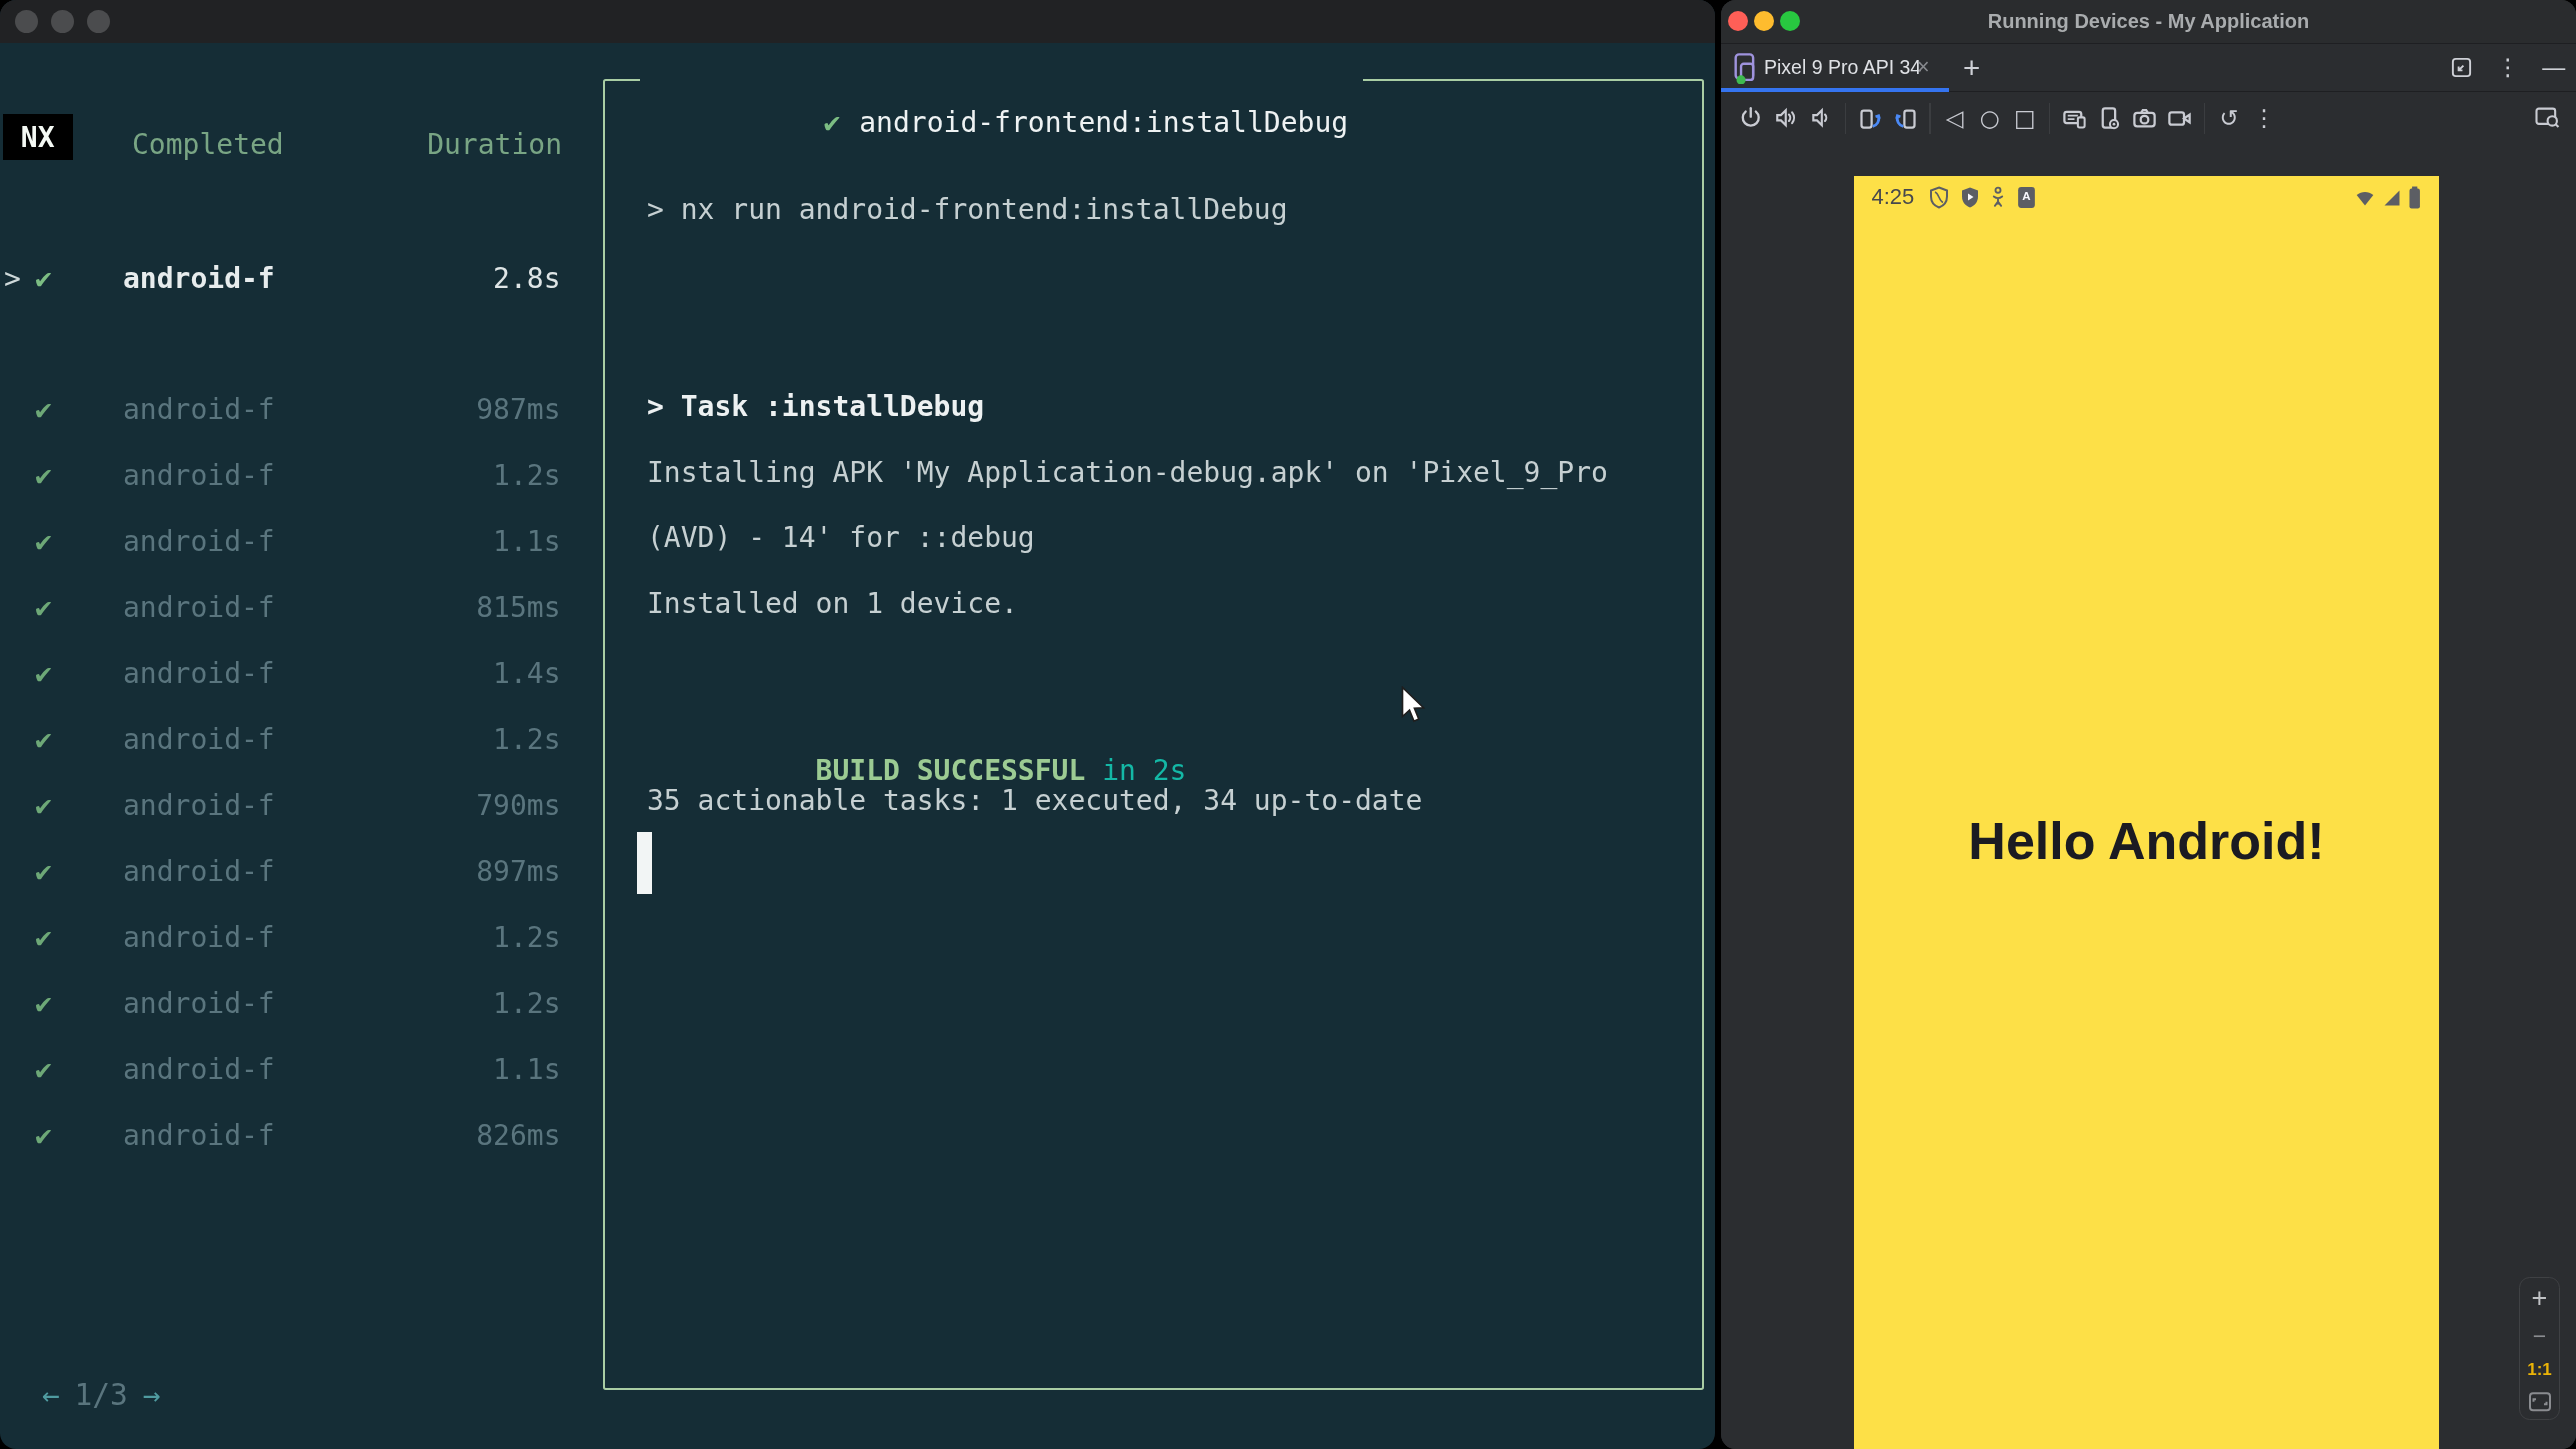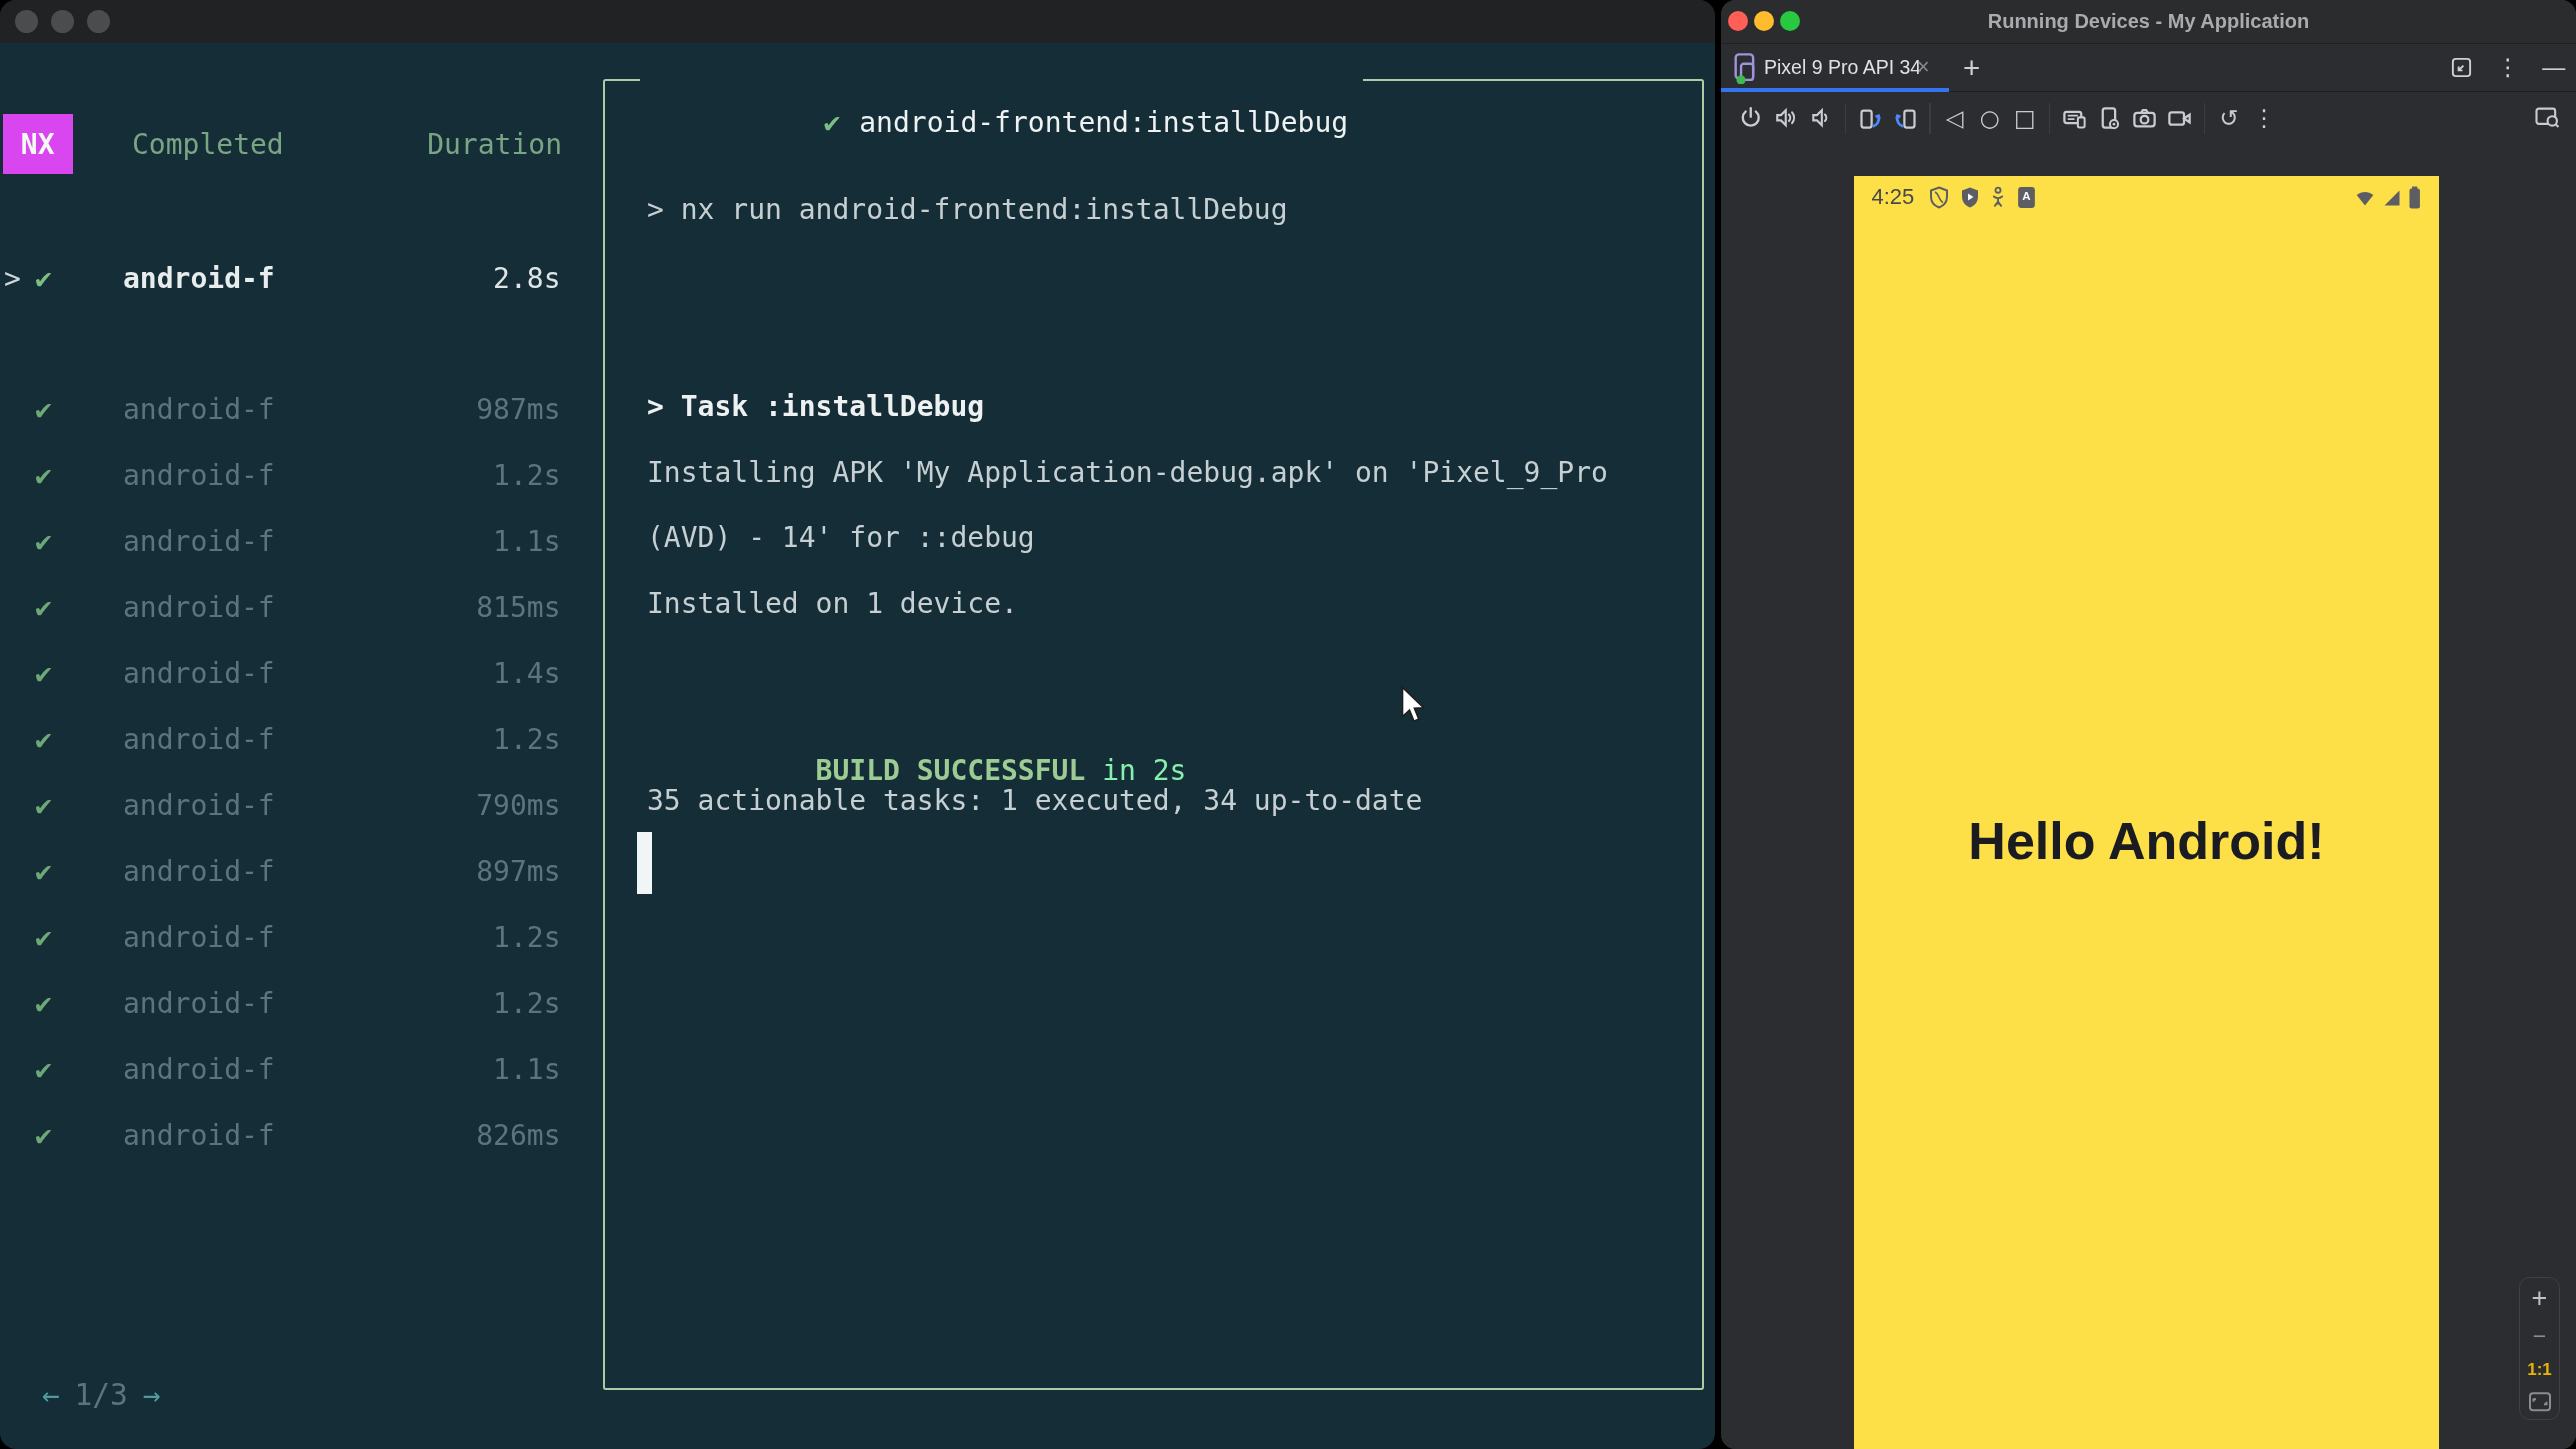--- a/index.html
+++ b/index.html
@@ -11,21 +11,21 @@
             border-radius:16px;overflow:hidden;}
   .mac-titlebar{position:absolute;left:0;top:0;width:100%;height:43px;background:#212224;}
   .mac-dot{position:absolute;top:10px;width:23px;height:23px;border-radius:50%;background:#4b4c4e;}
   .mac-dot.d1{left:14.8px}.mac-dot.d2{left:51px}.mac-dot.d3{left:87px}
 
   .term{position:absolute;inset:43px 0 0 0;font-family:"DejaVu Sans Mono",monospace;font-size:28px;}
 
   
   .tasks-pane{position:absolute;left:0;top:0;width:584px;height:100%;}
   .hdr-row{position:absolute;left:0;top:68px;width:100%;height:66px;}
-  .nx-badge{position:absolute;left:2.7px;top:3.4px;width:70px;height:60px;background:#d946ef;
+  .nx-badge{position:absolute;left:2.7px;top:3.4px;width:70px;height:46px;background:#000000;
             color:#f4f9f4;font-weight:bold;display:flex;align-items:center;justify-content:center;}
   .col-completed{position:absolute;left:123px;top:0;height:66px;display:flex;align-items:center;color:#79a584;margin-left:9px;}
   .col-duration{position:absolute;right:22px;top:0;height:66px;display:flex;align-items:center;color:#79a584;margin-left:8px;}
 
   .sel-row{position:absolute;left:0;top:202px;width:100%;height:66px;}
   .sel-caret{position:absolute;left:4px;top:0;height:66px;display:flex;align-items:center;color:#cfd9da;}
   .sel-check{position:absolute;left:35px;top:0;height:66px;display:flex;align-items:center;color:#7cbd83;}
   .sel-name{position:absolute;left:123px;top:0;height:66px;display:flex;align-items:center;
             color:#e7eced;font-weight:bold;}
   .sel-dur{position:absolute;right:23.5px;top:0;height:66px;display:flex;align-items:center;color:#dfe5e6;}
@@ -43,21 +43,21 @@
   
   .out-box{position:absolute;left:603px;top:36px;width:1101px;height:1311px;box-sizing:border-box;
            border:2.7px solid #a9cda4;border-radius:2.7px;}
   .out-title{position:absolute;top:-23px;left:35px;height:43px;line-height:43px;background:#152d36;
              padding:0 14.8px;white-space:pre;}
   .out-title .chk{color:#7cbd83;margin-right:19px;}
   .out-title .ttl{color:#eef2f3;}
   .oline{position:absolute;left:42px;height:35px;line-height:35px;white-space:pre;color:#c6d0d2;}
   .oline.bold{color:#edf1f2;font-weight:bold;}
   .ok-green{color:#9ccb93;font-weight:bold;}
-  .ok-rest{color:#86efac;}
+  .ok-rest{color:#14b8a6;}
   .cursor-block{position:absolute;left:32px;top:751px;width:14.8px;height:62px;background:#f2f5f5;}
 
   
   .win-right{position:absolute;left:1721px;top:0;width:855px;height:1449px;background:#2b2d30;
              border-radius:14.8px;overflow:hidden;}
   .as-titlebar{position:absolute;left:0;top:0;width:100%;height:43px;background:#2a2c2e;
                border-bottom:1.3px solid #1e1f22;}
   .tl{position:absolute;top:11.4px;width:20px;height:20px;border-radius:50%;}
   .tl.red{left:6.7px;background:#ff5f57;}
   .tl.yel{left:33px;background:#febc2e;}

